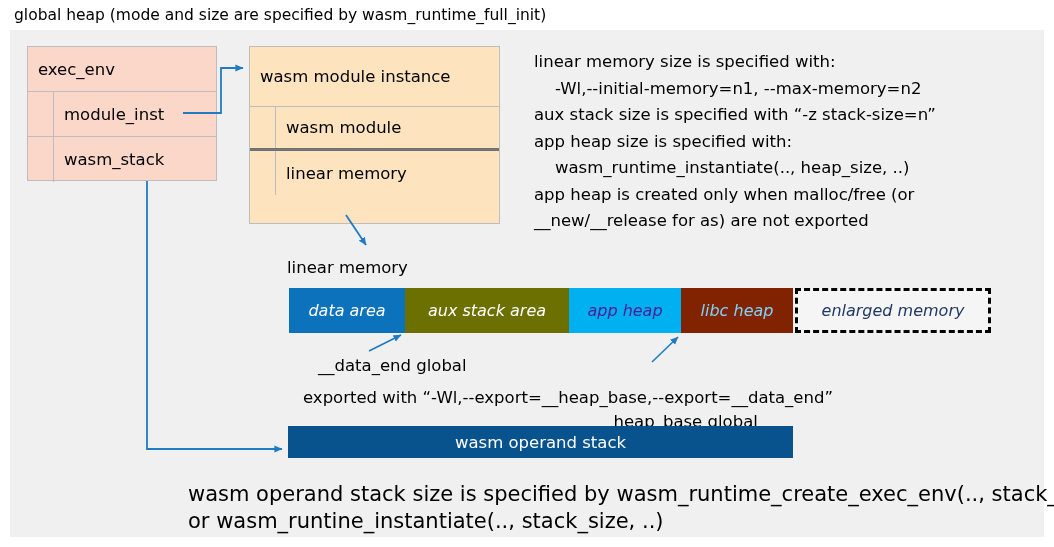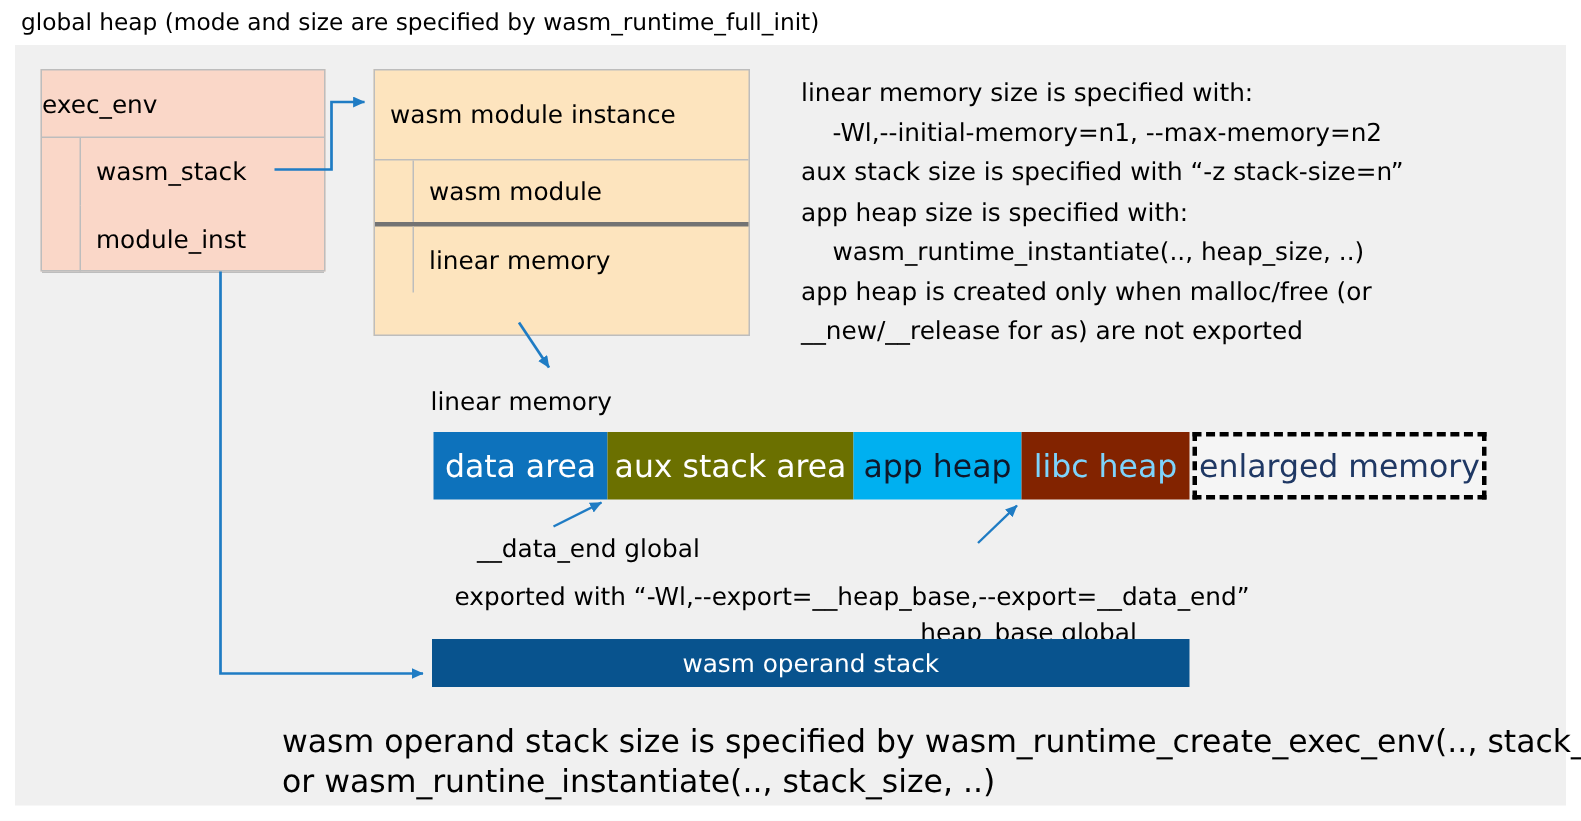--- a/index.html
+++ b/index.html
@@ -23,21 +23,21 @@
 
   
   .box{box-sizing:border-box;border:1px solid #bdbdbd;}
   .row{box-sizing:border-box;display:flex;align-items:center;}
   .row .pad{flex:0 0 auto;box-sizing:border-box;height:100%;border-right:1px solid #bdbdbd;}
   .row .lbl{padding-left:10px;font-size:16.5px;white-space:nowrap;}
 
   
   #execenv{left:27px;top:46px;width:190px;height:135px;background:#fad7c8;}
   #execenv .hdr{box-sizing:border-box;height:45px;width:100%;border-bottom:1px solid #bdbdbd;
-                display:flex;align-items:center;font-size:16.5px;}
+                display:flex;align-items:center;padding-left:10px;font-size:16.5px;}
   #execenv .sub{height:45px;width:100%;border-bottom:1px solid #bdbdbd;}
   #execenv .sub.last{border-bottom:none;}
   #execenv .pad{width:26px;}
 
   
   #wmi{left:249px;top:46px;width:251px;height:178px;background:#fde4be;}
   #wmi .hdr{box-sizing:border-box;height:60px;width:100%;border-bottom:1px solid #bdbdbd;
             display:flex;align-items:center;padding-left:10px;font-size:16.5px;}
   #wmi .sub{height:44px;width:100%;border-bottom:3px solid #737373;}
   #wmi .sub.last{border-bottom:none;height:44px;}
@@ -48,21 +48,21 @@
     left:534px;top:49px;width:500px;font-size:16.5px;line-height:26.5px;white-space:pre;
   }
 
   
   #lm-caption{left:287px;top:258px;font-size:16.5px;}
 
   
   #membar{left:289px;top:288px;height:45px;display:flex;align-items:stretch;}
   #membar .seg{
     display:flex;align-items:center;justify-content:center;
-    color:#ffffff;font-size:21px;white-space:nowrap;box-sizing:border-box;
+    color:#ffffff;font-size:16px;white-space:nowrap;box-sizing:border-box;font-style:italic;
   }
   #membar .seg.enlarged{
     background:#f5f5f5;color:#1f3864;border:3px dashed #000000;margin-left:2px;
   }
 
   
   #data-end-lbl{left:318px;top:356px;font-size:16.5px;white-space:nowrap;}
   #heap-base-lbl{left:597px;top:364px;font-size:16.5px;white-space:nowrap;margin-top:48px;}
   #exported-lbl{left:303px;top:388px;font-size:16.5px;white-space:nowrap;}
 
@@ -79,27 +79,27 @@
 </style>
 </head>
 <body>
 
 <div class="abs" id="title">global heap (mode and size are specified by wasm_runtime_full_init)</div>
 
 <div class="abs" id="panel" style="background: rgb(240, 240, 240);"></div>
 
 <div class="abs box" id="execenv" style="background: rgb(250, 215, 200);">
   <div class="hdr">exec_env</div>
+  <div class="row sub">
+    <div class="pad"></div>
+    <div class="lbl">module_inst</div>
+  </div>
   <div class="row sub last">
     <div class="pad"></div>
     <div class="lbl">wasm_stack</div>
-  </div>
-  <div class="row sub">
-    <div class="pad"></div>
-    <div class="lbl">module_inst</div>
   </div>
 </div>
 
 <div class="abs box" id="wmi" style="background: rgb(253, 228, 190);">
   <div class="hdr">wasm module instance</div>
   <div class="row sub">
     <div class="pad"></div>
     <div class="lbl">wasm module</div>
   </div>
   <div class="row sub last">
@@ -113,21 +113,21 @@
 aux stack size is specified with “-z stack-size=n”
 app heap size is specified with:
     wasm_runtime_instantiate(.., heap_size, ..)
 app heap is created only when malloc/free (or
 __new/__release for as) are not exported</div>
 
 <div class="abs" id="lm-caption">linear memory</div>
 <div class="abs" id="membar">
     <div class="seg" style="width: 116px; background: rgb(13, 114, 188); color: rgb(255, 255, 255);">data area</div>
     <div class="seg" style="width: 164px; background: rgb(107, 112, 0); color: #ffffff;">aux stack area</div>
-    <div class="seg" style="width: 112px; background: rgb(0, 176, 240); color: #0f172a;">app heap</div>
+    <div class="seg" style="width: 112px; background: rgb(0, 176, 240); color: #4c1d95;">app heap</div>
     <div class="seg" style="width: 112px; background: rgb(130, 35, 0); color: #7dd3fc;">libc heap</div>
     <div class="seg enlarged" style="width: 196px; color: rgb(31, 56, 100);">enlarged memory</div>
   </div>
 
 <div class="abs" id="data-end-lbl">__data_end global</div>
 <div class="abs" id="heap-base-lbl">__heap_base global</div>
 <div class="abs" id="exported-lbl">exported with “-Wl,--export=__heap_base,--export=__data_end”</div>
 
 <div class="abs" id="opstack" style="background: rgb(8, 83, 142);">wasm operand stack</div>
 <div class="abs" id="bottom-note">wasm operand stack size is specified by wasm_runtime_create_exec_env(.., stack_size)

